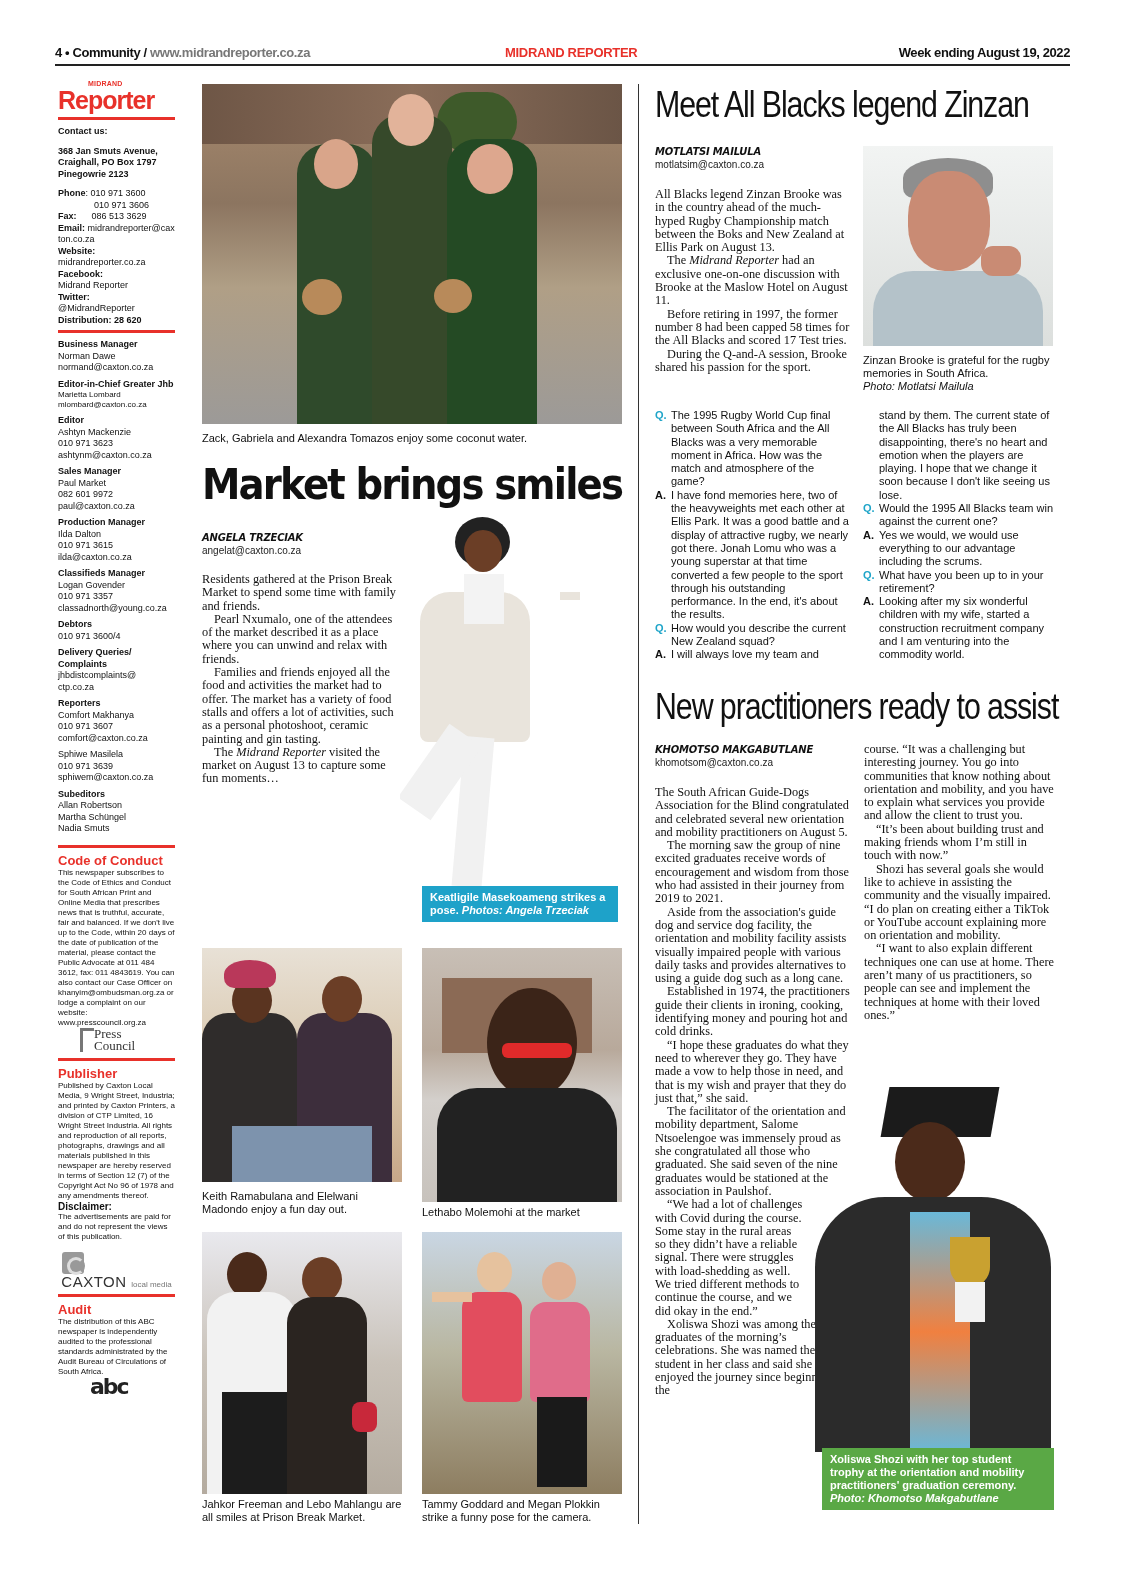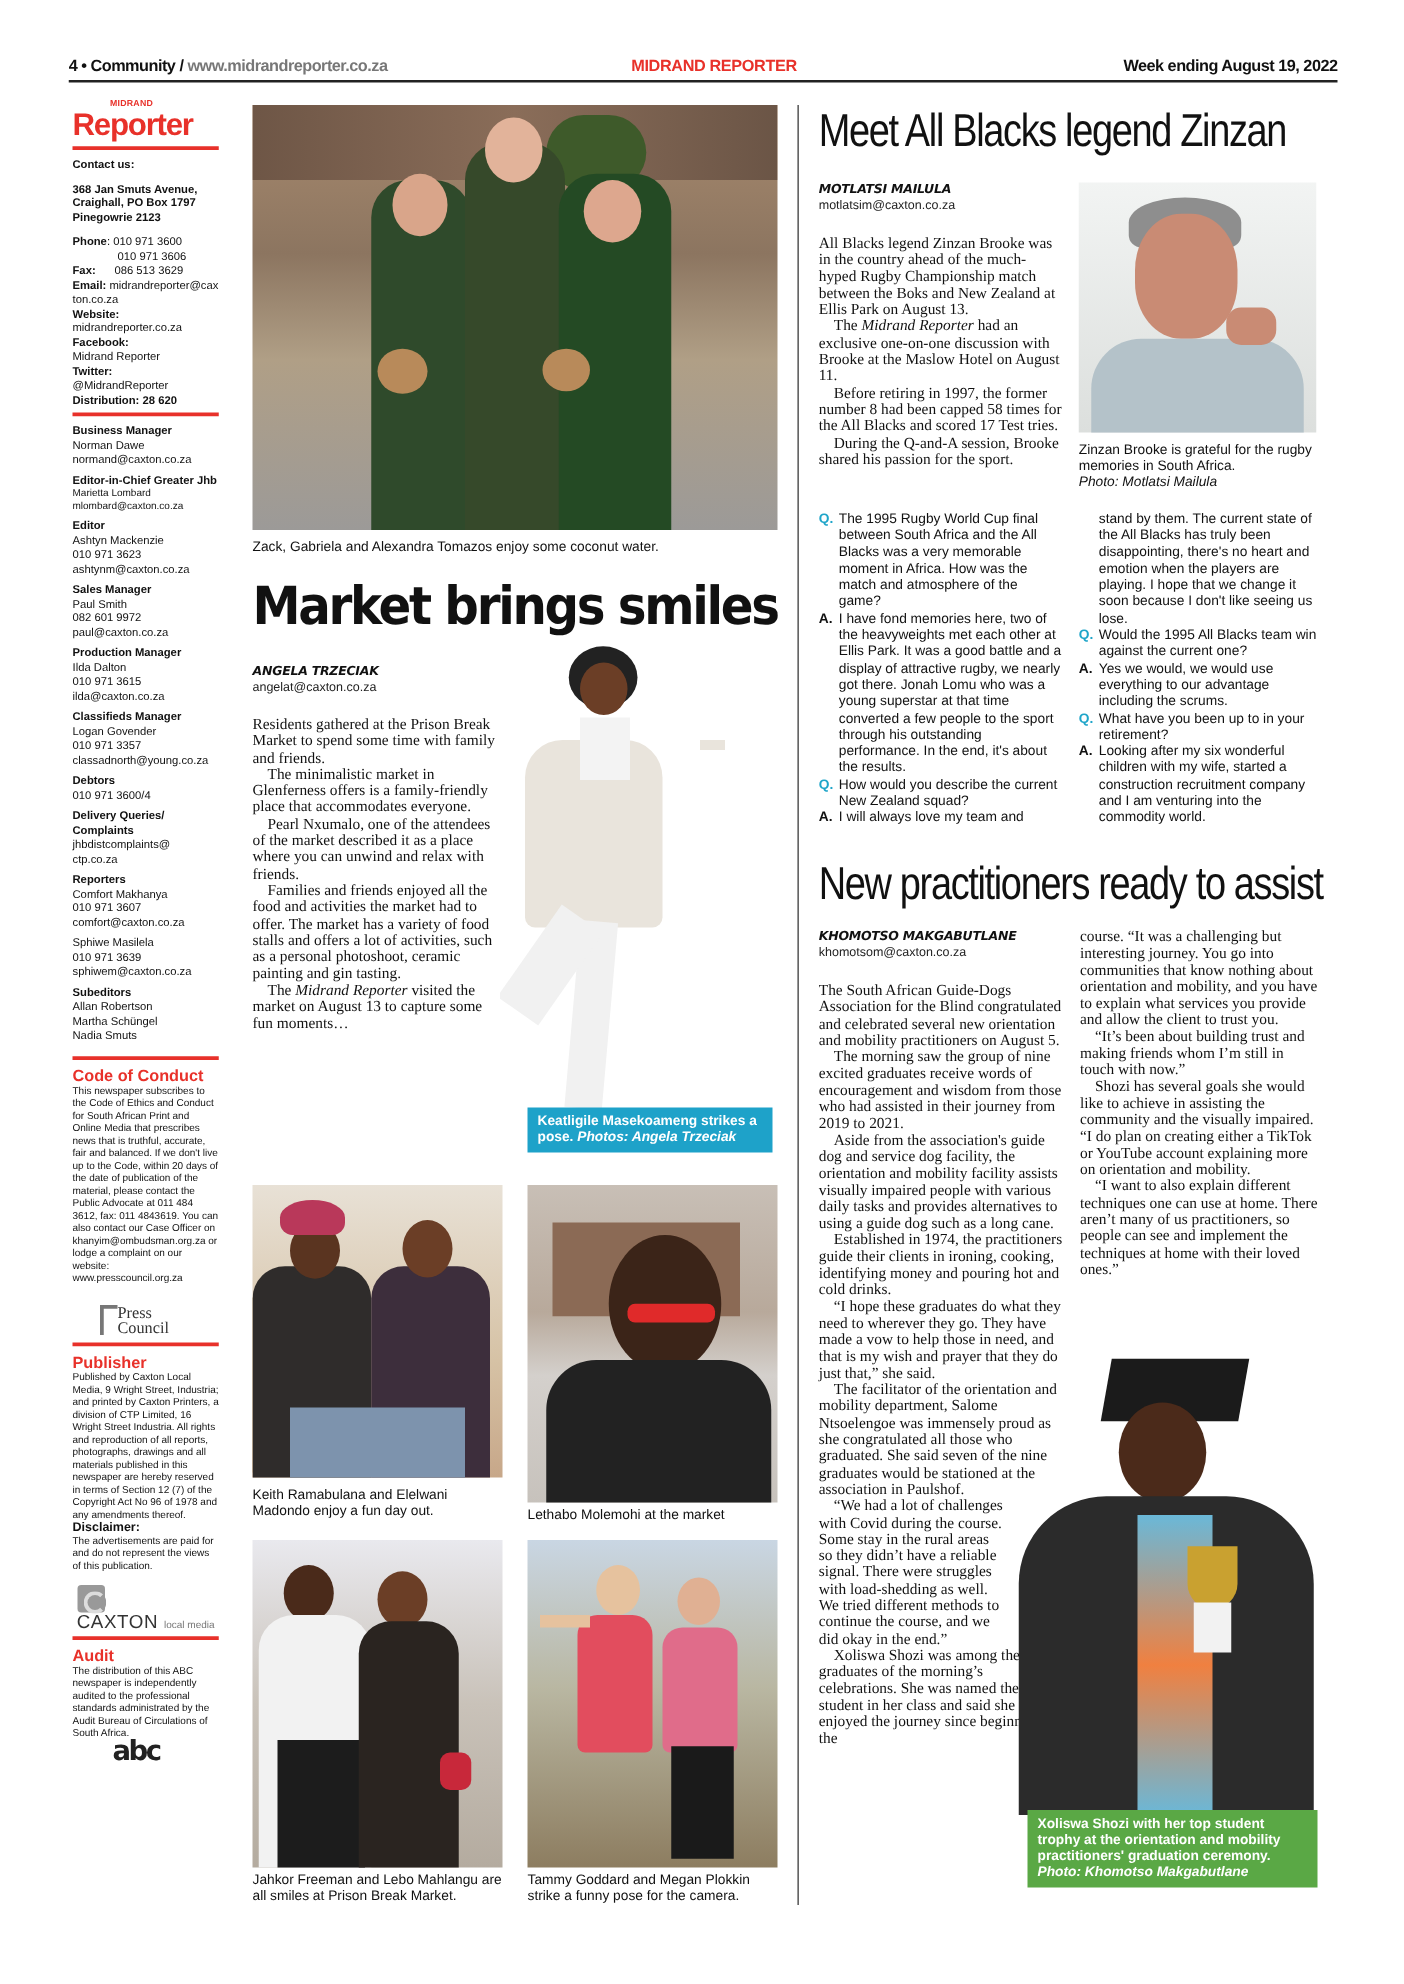--- a/index.html
+++ b/index.html
@@ -16,21 +16,21 @@
 
   
   .sidebar { left: 58px; top: 80px; width: 117px; font-size: 9px; line-height: 11.5px; color: #111; }
   .logo-small { font-size: 7px; font-weight: bold; color: #e8312a; margin-left: 30px; line-height: 7px; letter-spacing: 0.2px; }
   .logo-big { font-size: 25px; font-weight: bold; color: #e8312a; line-height: 26px; letter-spacing: -1px; }
   .redrule { height: 3px; background: #e8312a; margin: 4px 0 6px; }
   .sb-b { font-weight: bold; }
   .sb-gap { height: 8px; }
   .sb-red { color: #e8312a; font-weight: bold; font-size: 13px; line-height: 14px; }
   .sb-small { font-size: 8px; line-height: 10px; }
-  .press { margin: 16px 0 0 22px; height: 26px; position: relative; text-decoration: underline; }
+  .press { margin: 0 0 0 22px; height: 26px; position: relative; text-decoration: underline; }
   .press .box { position: absolute; left: 0; top: 0; width: 14px; height: 24px; border: 3px solid #777; border-right: none; border-bottom: none; }
   .press .t { position: absolute; left: 14px; top: 0; font-family: "Liberation Serif", serif; font-size: 13px; line-height: 12px; color: #333; }
   .caxton-logo { margin-top: 10px; text-align: center; }
   .caxton-logo .ic { width: 22px; height: 22px; background: #999; border-radius: 3px; margin-left: 4px; position: relative; }
   .caxton-logo .ic:after { content: ""; position: absolute; left: 5px; top: 5px; width: 12px; height: 12px; border-radius: 50%; border: 3px solid #ddd; border-right-color: #999; }
   .caxton-logo .txt { font-size: 15px; color: #333; letter-spacing: 0.5px; margin-top: 2px; }
   .caxton-logo .txt small { font-size: 8px; color: #777; letter-spacing: 0; }
   .abc { font-size: 22px; font-weight: bold; color: #222; margin: 4px 0 0 32px; font-family: "DejaVu Sans", sans-serif; letter-spacing: -2px; }
 
   
@@ -103,21 +103,21 @@
     <div class="sb-gap" style="height:5px"></div>
     <div>
         <div class="sb-b">Editor</div>
         <div>Ashtyn Mackenzie</div>
         <div>010 971 3623</div>
         <div>ashtynm@caxton.co.za</div>
       </div>
     <div class="sb-gap" style="height:5px"></div>
     <div>
         <div class="sb-b">Sales Manager</div>
-        <div>Paul Smith</div>
+        <div>Paul Market</div>
         <div>082 601 9972</div>
         <div>paul@caxton.co.za</div>
       </div>
     <div class="sb-gap" style="height:5px"></div>
     <div>
         <div class="sb-b">Production Manager</div>
         <div>Ilda Dalton</div>
         <div>010 971 3615</div>
         <div>ilda@caxton.co.za</div>
       </div>
@@ -210,21 +210,20 @@
   <div style="position:absolute;left:64px;top:18px;width:38px;height:42px;background:#6b3e26;border-radius:50%;"></div>
   <div style="position:absolute;left:20px;top:80px;width:110px;height:150px;background:#e9e4dc;border-radius:30px 30px 8px 8px;"></div>
   <div style="position:absolute;left:64px;top:62px;width:40px;height:50px;background:#f3f3f3;"></div>
   <div style="position:absolute;left:58px;top:225px;width:30px;height:150px;background:#f1f1f1;transform:rotate(5deg);"></div>
   <div style="position:absolute;left:20px;top:215px;width:40px;height:90px;background:#f1f1f1;transform:rotate(35deg);"></div>
   <div style="position:absolute;left:160px;top:80px;width:20px;height:8px;background:#e9e4dc;"></div>
 </div>
 
 <div class="abs body-serif" style="left:202px;top:573px;width:196px;">
   <p class="first">Residents gathered at the Prison Break Market to spend some time with family and friends.</p>
-  <p>The minimalistic market in Glenferness offers is a family-friendly place that accommodates everyone.</p>
   <p>Pearl Nxumalo, one of the attendees of the market described it as a place where you can unwind and relax with friends.</p>
   <p>Families and friends enjoyed all the food and activities the market had to offer. The market has a variety of food stalls and offers a lot of activities, such as a personal photoshoot, ceramic painting and gin tasting.</p>
   <p><span>The </span><i>Midrand Reporter</i><span> visited the market on August 13 to capture some fun moments…</span></p>
 </div>
 
 <div class="cap-box" style="left:422px;top:886px;width:196px;background:#1ea2c9;"><span>Keatligile Masekoameng strikes a pose. </span><i>Photos: Angela Trzeciak</i></div>
 
 <div class="photo" style="left:202px;top:948px;width:200px;height:234px;background:linear-gradient(180deg,#e8e1d6,#d6c2a5 60%,#c7a789);">
   <div style="position:absolute;left:0;top:90px;width:50px;height:140px;background:#b38a5a;"></div>
   <div style="position:absolute;left:0;top:65px;width:95px;height:170px;background:#2f2c2b;border-radius:26px 26px 0 0;"></div>

